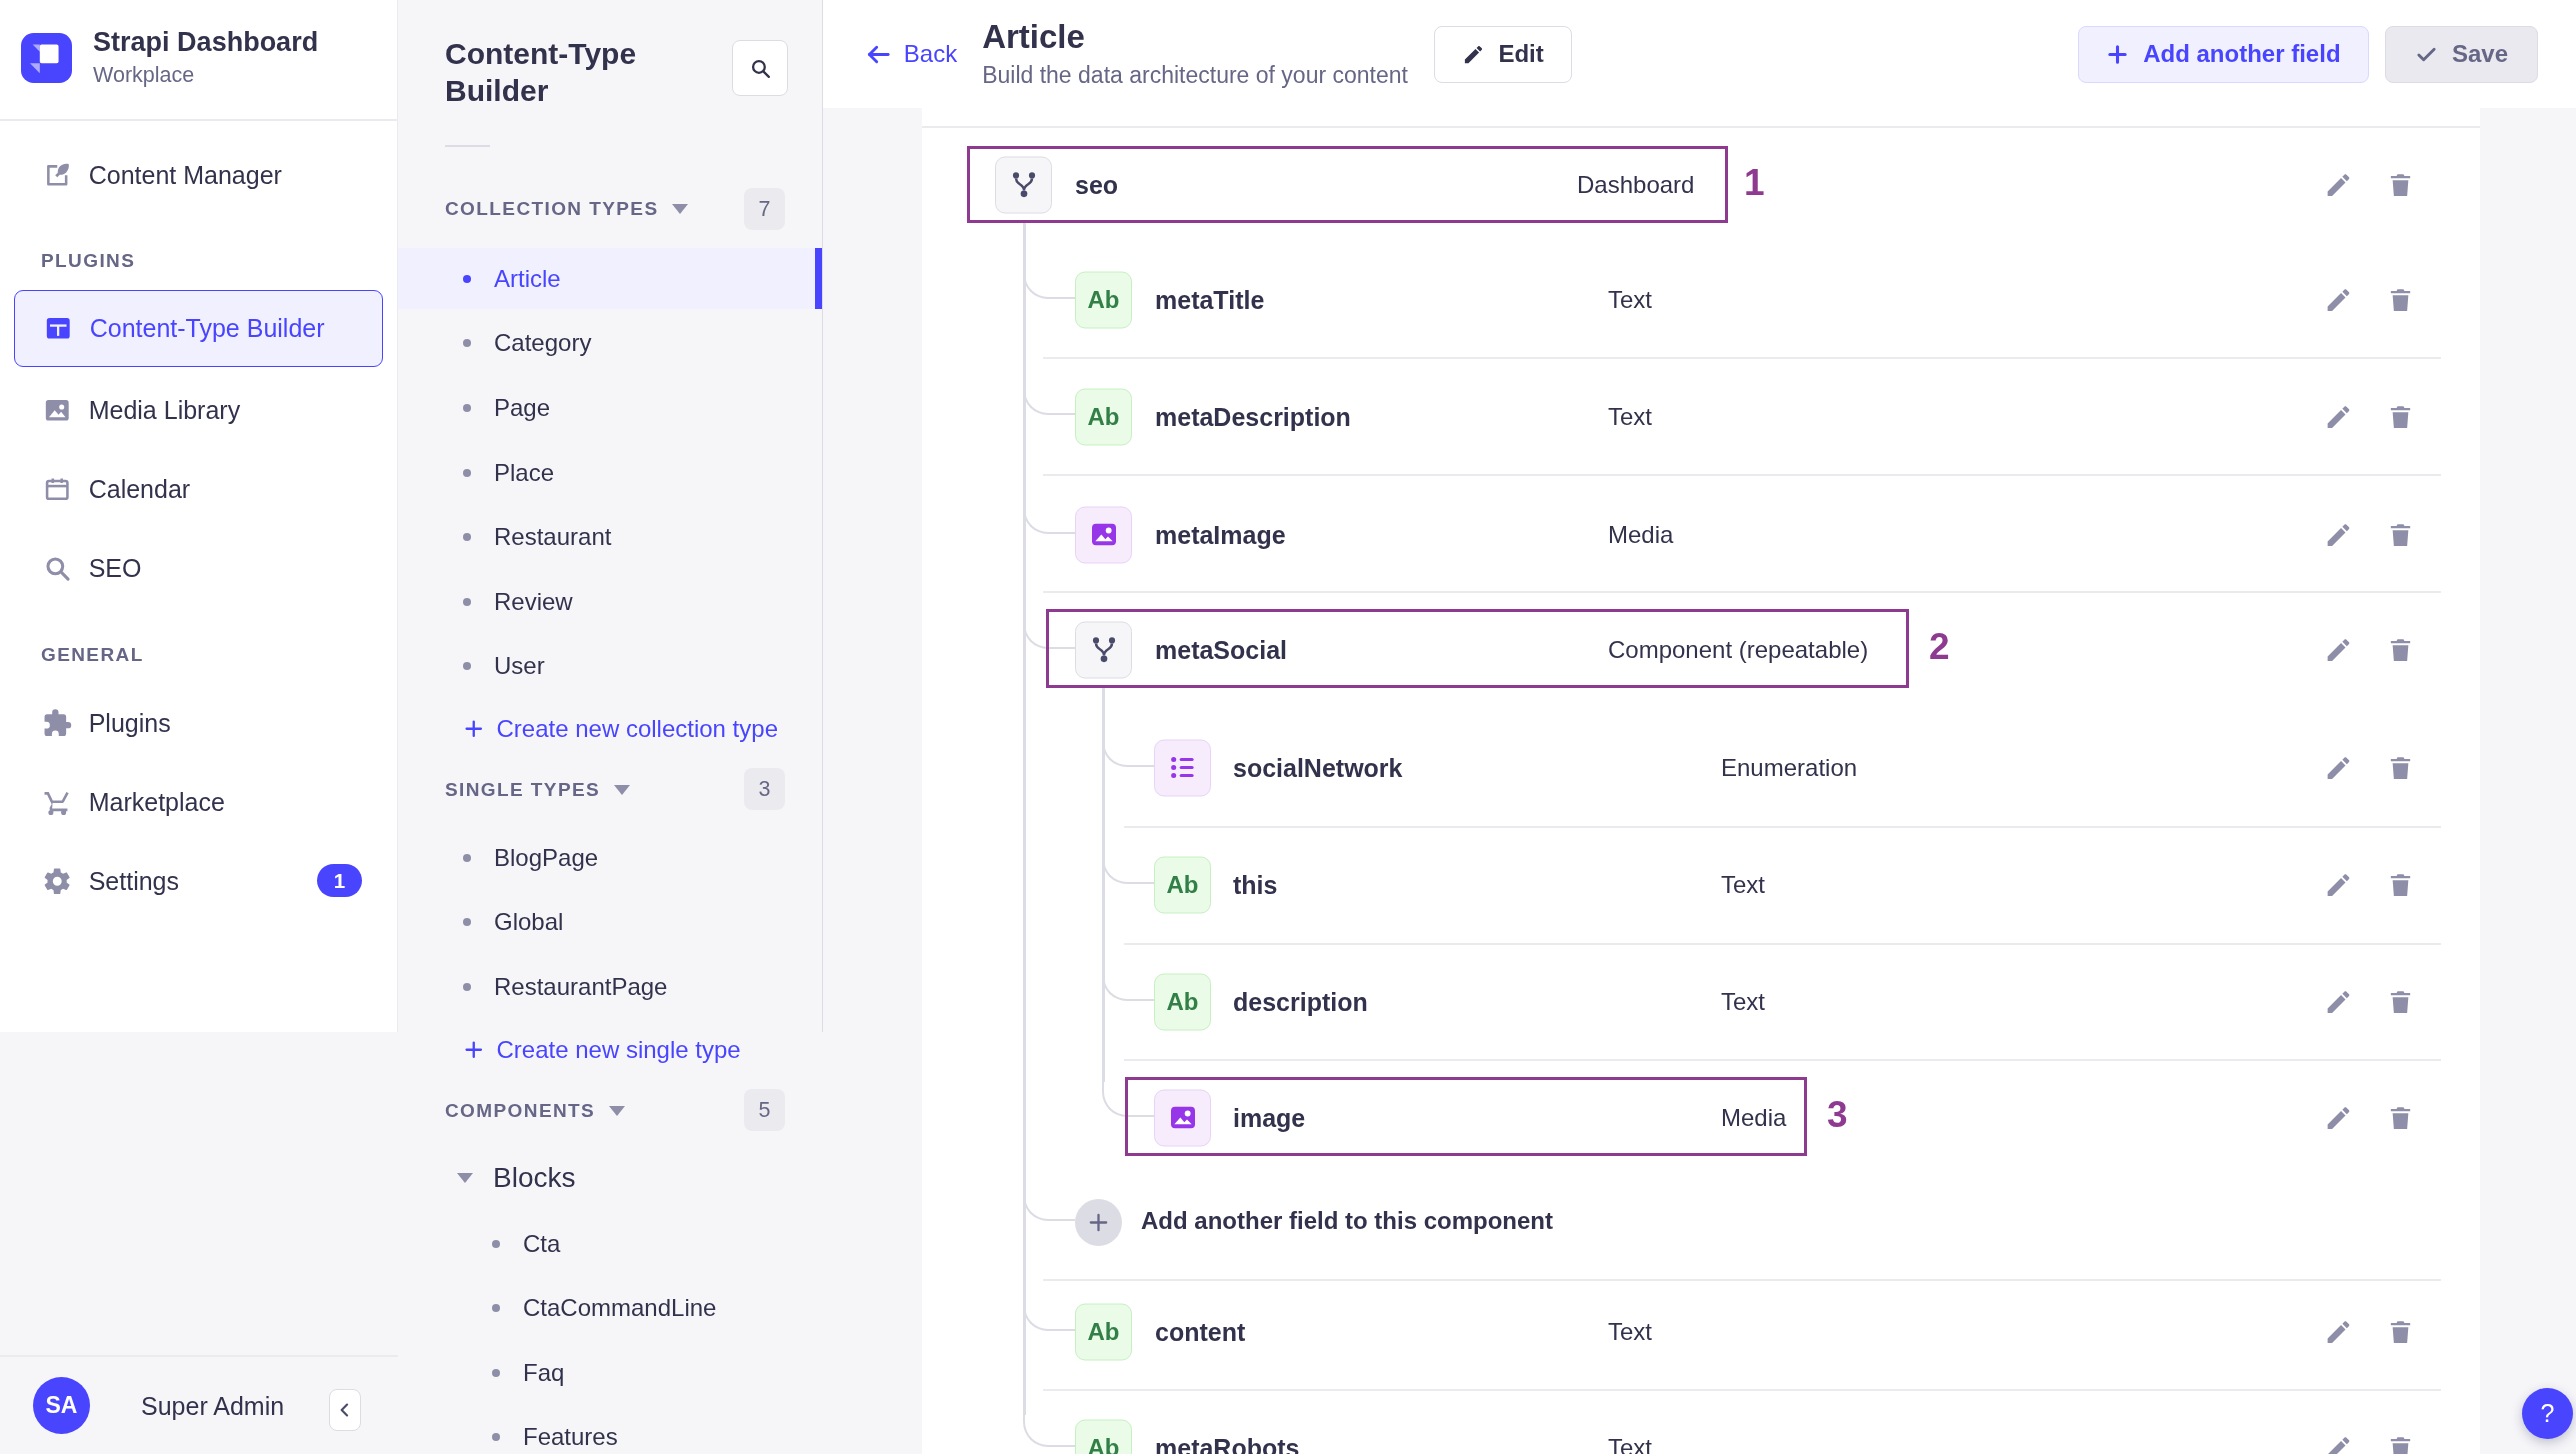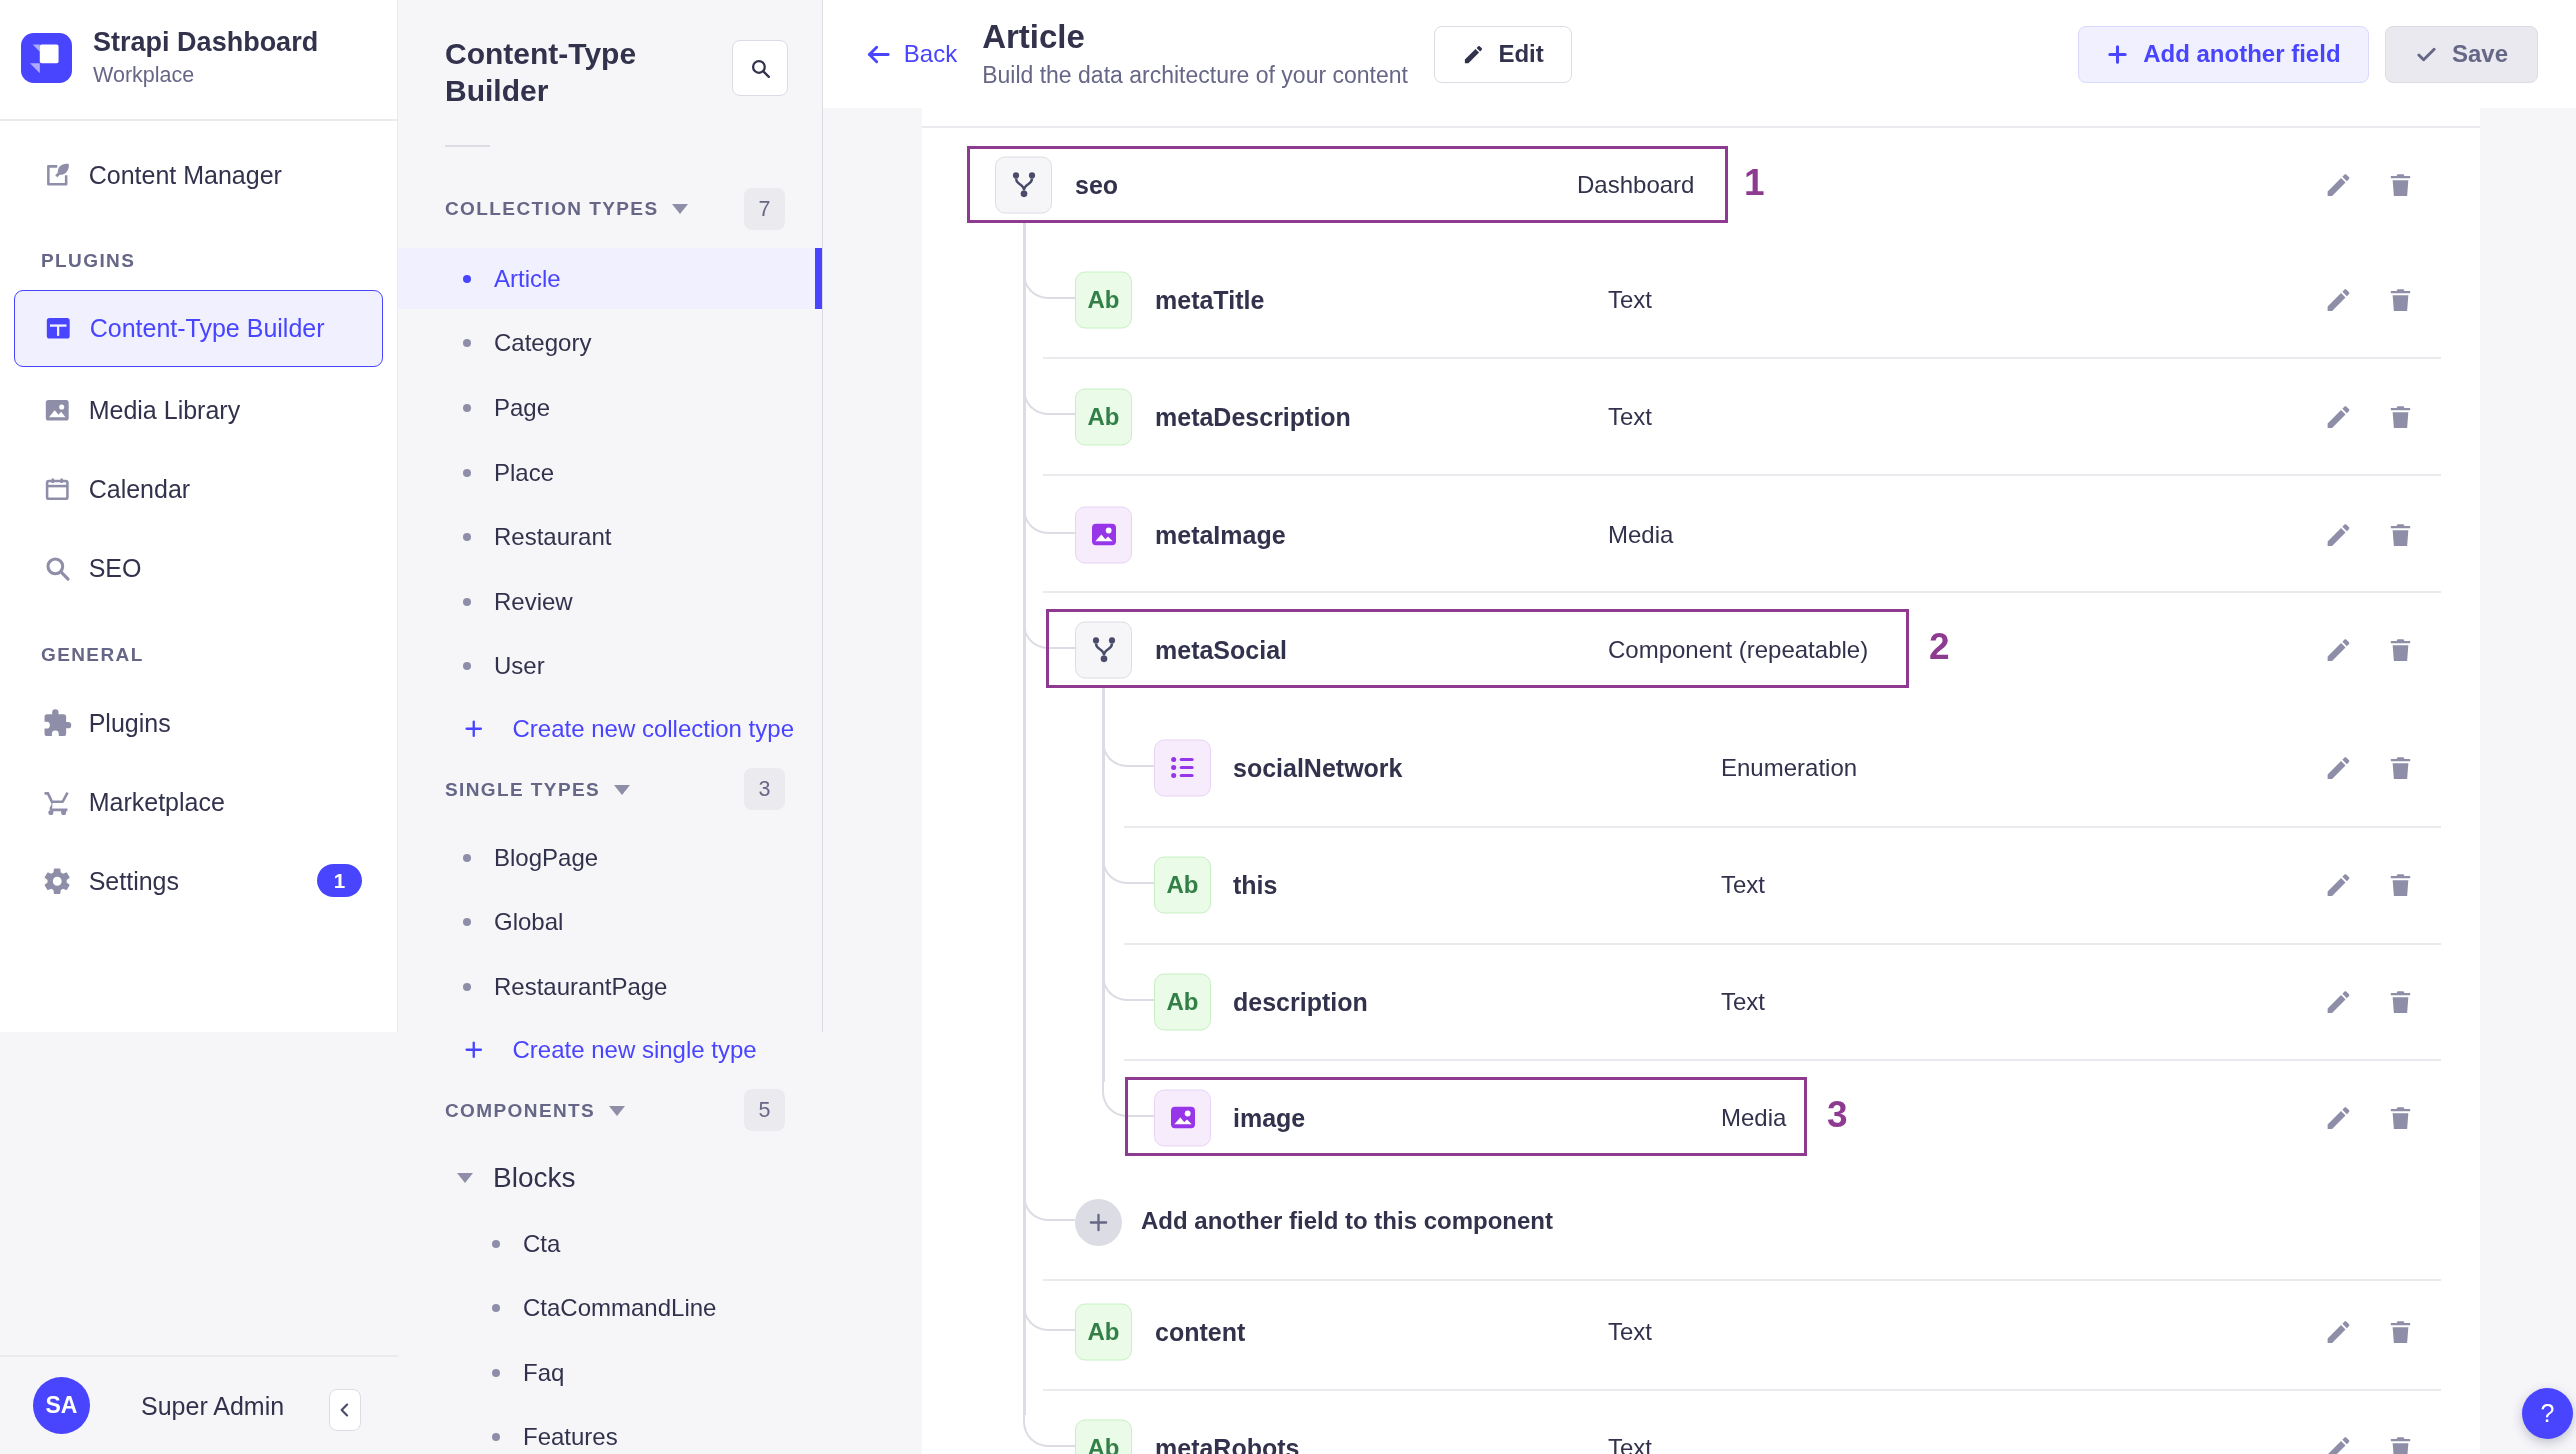--- a/index.html
+++ b/index.html
@@ -41,21 +41,21 @@
                 font-size:19px; font-weight:700; letter-spacing:1.4px; color:#666687; cursor:pointer; }
   .sn-badge { position:absolute; left:346px; width:41px; height:42px; border-radius:8px; background:#eaeaef;
               color:#666687; font-size:21.5px; display:flex; align-items:center; justify-content:center; }
   .sn-item { position:absolute; left:0; width:424px; height:61px; display:flex; align-items:center; font-size:24px;
              color:#32324d; cursor:pointer; }
   .sn-item .bullet { width:8px; height:8px; border-radius:50%; background:#8e8ea9; margin-left:65px; margin-right:23px; flex:none; }
   .sn-item.lvl2 .bullet { margin-left:94px; }
   .sn-item.active { background:#f0f0ff; color:#4945ff; font-weight:500; }
   .sn-item.active .bullet { background:#4945ff; }
   .sn-item.active::after { content:""; position:absolute; right:0; top:0; bottom:0; width:7.2px; background:#4945ff; }
-  .sn-create { position:absolute; left:65px; height:57px; display:flex; align-items:center; gap:28px;
+  .sn-create { position:absolute; left:65px; height:57px; display:flex; align-items:center; gap:12px;
                color:#4945ff; font-size:24px; font-weight:500; cursor:pointer; }
   .sn-group { position:absolute; left:0; width:424px; height:61px; display:flex; align-items:center; font-size:28px;
               color:#32324d; font-weight:500; cursor:pointer; }
   .sn-group .caret { margin-left:59px; margin-right:20px; }
   .caret { width:0; height:0; border-left:8px solid transparent; border-right:8px solid transparent;
            border-top:10px solid #8e8ea9; flex:none; }
 
   
   .main { flex:1; display:flex; flex-direction:column; min-width:0; }
   .topbar { height:108px; flex:none; background:#fff; display:flex; align-items:center; padding:0 38px 0 41px; }

